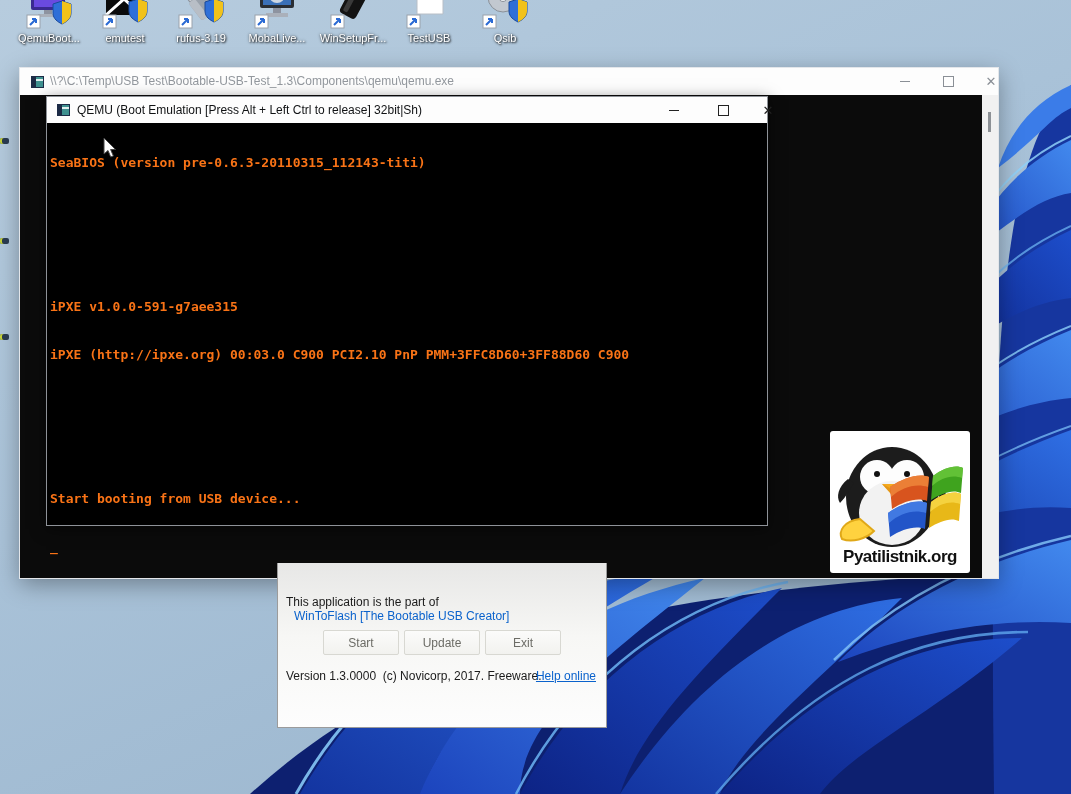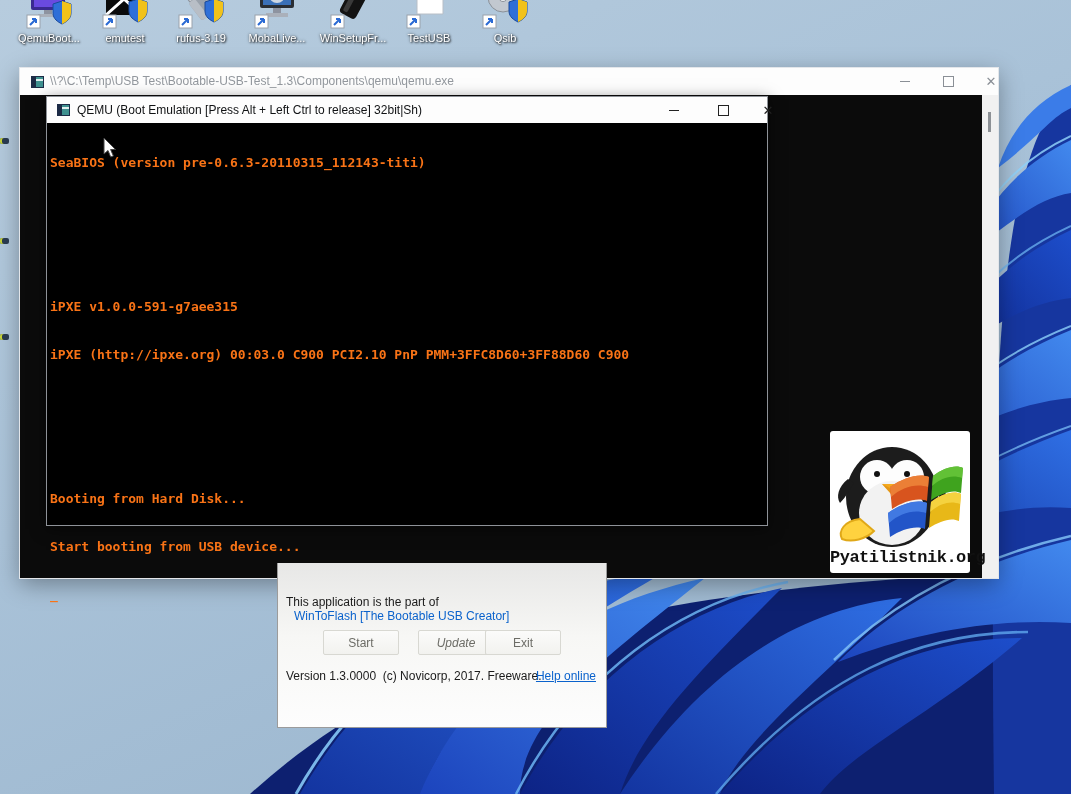--- a/index.html
+++ b/index.html
@@ -34,21 +34,21 @@
   #qemu-title{left:30px;top:6px;font-size:12px;color:#101214;white-space:nowrap;}
   .cap-btn-dark .cap-glyph-min{background:#222;}
   .cap-btn-dark .cap-glyph-max{border-color:#222;}
   .cap-btn-dark .cap-glyph-close{color:#222;}
   #console{left:1px;top:26px;width:712px;font-family:"DejaVu Sans Mono", monospace;
            font-size:13px;line-height:16px;color:#f97316;font-weight:bold;white-space:pre;}
   .console-line{height:16px;}
   
   #watermark{left:810px;top:363px;width:140px;height:142px;background:#fff;border-radius:3px;}
   #watermark-text{left:0;right:0;bottom:6px;text-align:center;font-size:17px;font-weight:bold;
-                  color:#111;letter-spacing:-0.5px;font-family:Liberation Mono, monospace;}
+                  color:#111;letter-spacing:-0.5px;}
   
   #dialog{left:277px;top:563px;width:330px;height:165px;z-index:6;
           background:linear-gradient(#e7e7e6,#f7f7f5 45%,#fdfdfd);
           border:1px solid #9b9b9b;border-top:none;box-sizing:border-box;}
   #dialog-intro{left:8px;top:32px;font-size:12px;color:#1b1b1b;}
   #dialog-link{left:16px;top:46px;font-size:12px;color:#0a62cc;}
   .dlg-btn{top:67px;width:74px;height:23px;background:linear-gradient(#fbfbfa,#f2f2ef);
            border:1px solid #d8d8d2;border-radius:2px;font-size:12px;color:#6c6c66;
            display:flex;align-items:center;justify-content:center;}
   #dialog-version{left:8px;top:106px;font-size:12px;color:#1b1b1b;white-space:pre;}
@@ -242,21 +242,20 @@
         </div>
     </div>
     <div id="console" class="abs" style="padding-left:2px;">
       <div class="console-line">SeaBIOS (version pre-0.6.3-20110315_112143-titi)</div>
       <div class="console-line"></div>
       <div class="console-line"></div>
       <div class="console-line">iPXE v1.0.0-591-g7aee315</div>
       <div class="console-line">iPXE (http://ipxe.org) 00:03.0 C900 PCI2.10 PnP PMM+3FFC8D60+3FF88D60 C900</div>
       <div class="console-line"></div>
       <div class="console-line"></div>
-      <div class="console-line">Booting from Hard Disk...</div>
       <div class="console-line">Start booting from USB device...</div>
       <div class="console-line">_</div>
     </div>
   </div>
 
   <div id="watermark" class="abs">
     <svg class="abs" style="left:0;top:0;" width="140" height="118" viewBox="0 0 140 118">
       <ellipse cx="62" cy="66" rx="46" ry="50" fill="#1c1c1c"></ellipse>
       <path d="M18,48 C8,56 6,66 10,72 C16,66 20,58 24,52 Z" fill="#1c1c1c"></path>
       <path d="M106,48 C116,56 118,66 114,72 C108,66 104,58 100,52 Z" fill="#1c1c1c"></path>
@@ -287,21 +286,21 @@
 <svg id="mouse-cursor" class="abs" width="14" height="21" viewBox="0 0 14 21">
   <polygon points="1,1 1,17 5,13.5 7.7,20 10.4,18.9 7.6,12.5 12.5,12.5" fill="#fdfdfd" stroke="#444" stroke-width="1"></polygon>
 </svg>
 
 <div id="dialog" class="abs">
   <div id="dialog-intro" class="abs">This application is the part of</div>
   <a id="dialog-link" class="abs">WinToFlash [The Bootable USB Creator]</a>
   <div class="abs dlg-btn" style="left:45px;">
     <span>Start</span>
   </div>
-  <div class="abs dlg-btn" style="left:140px;font-style:italic;">
+  <div class="abs dlg-btn" style="left:126px;">
     <span>Update</span>
   </div>
   <div class="abs dlg-btn" style="left:207px;">
     <span>Exit</span>
   </div>
   <div id="dialog-version" class="abs">Version 1.3.0000  (c) Novicorp, 2017. Freeware.</div>
   <a id="dialog-help" class="abs">Help online</a>
 </div>
 
 </body></html>

